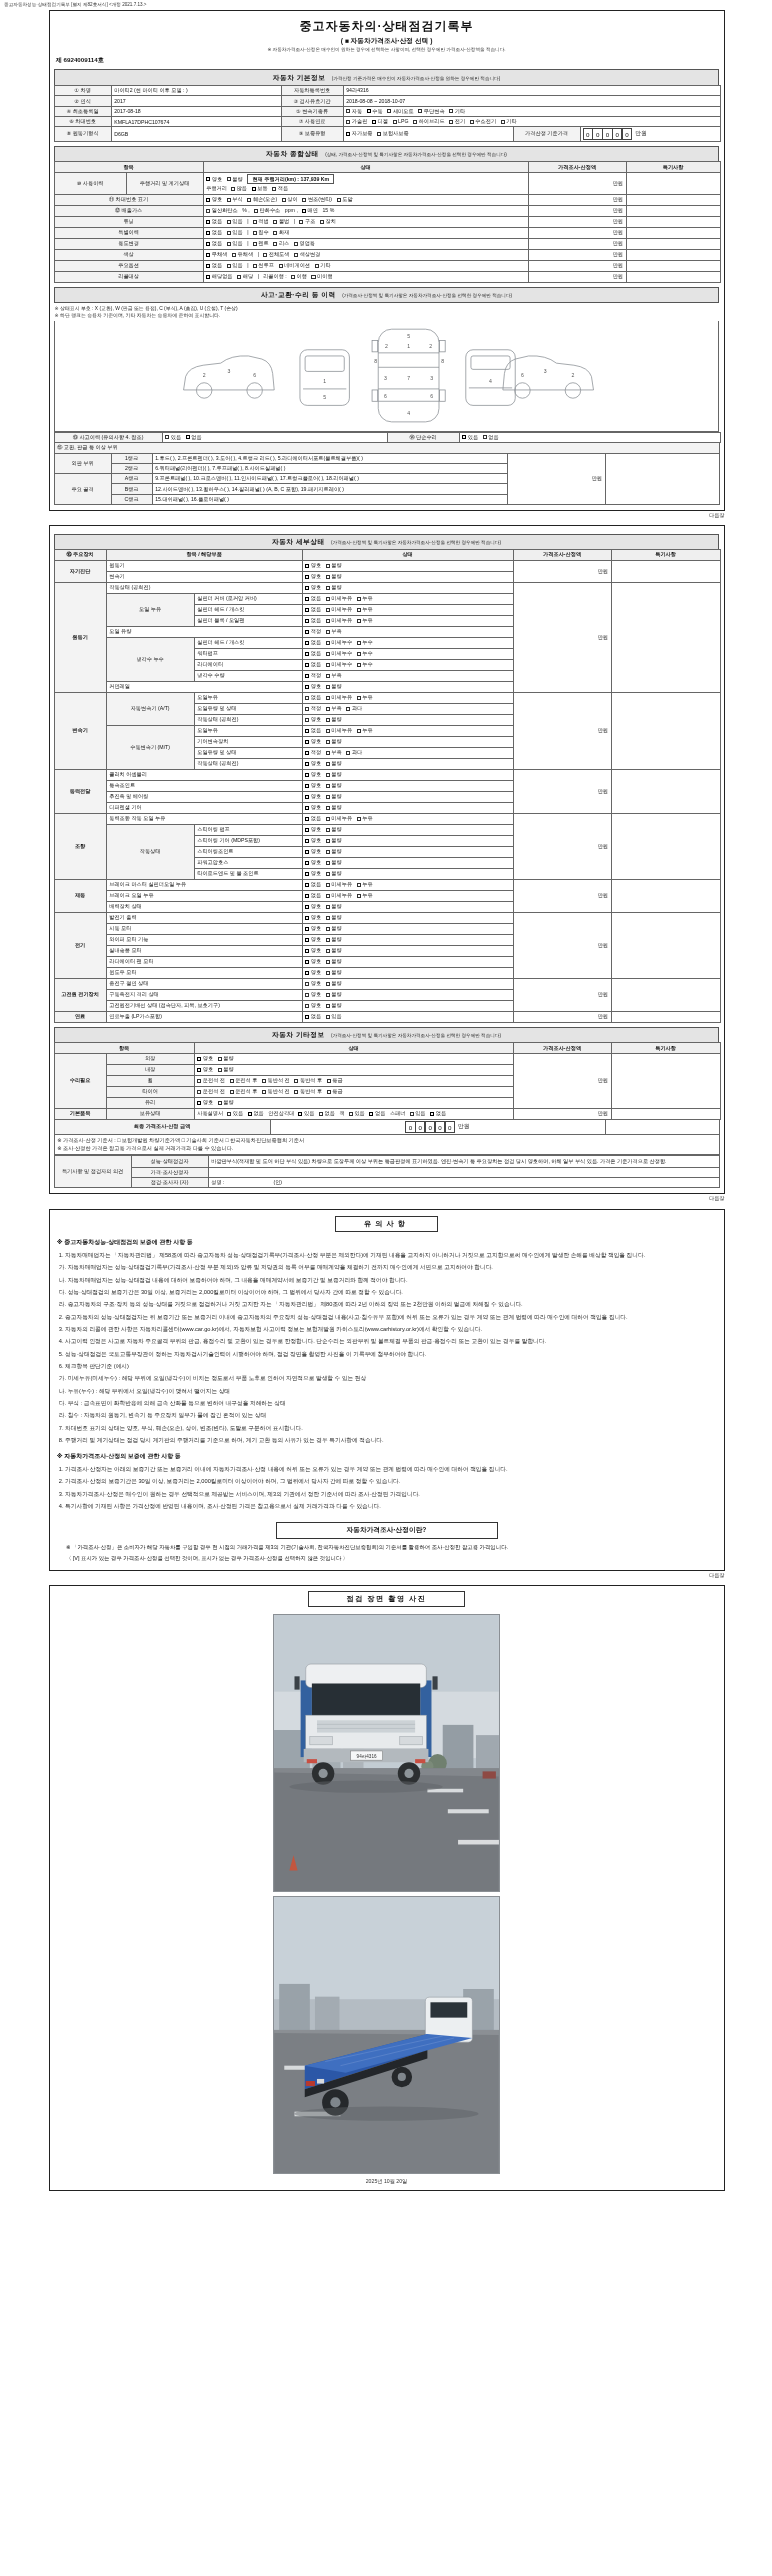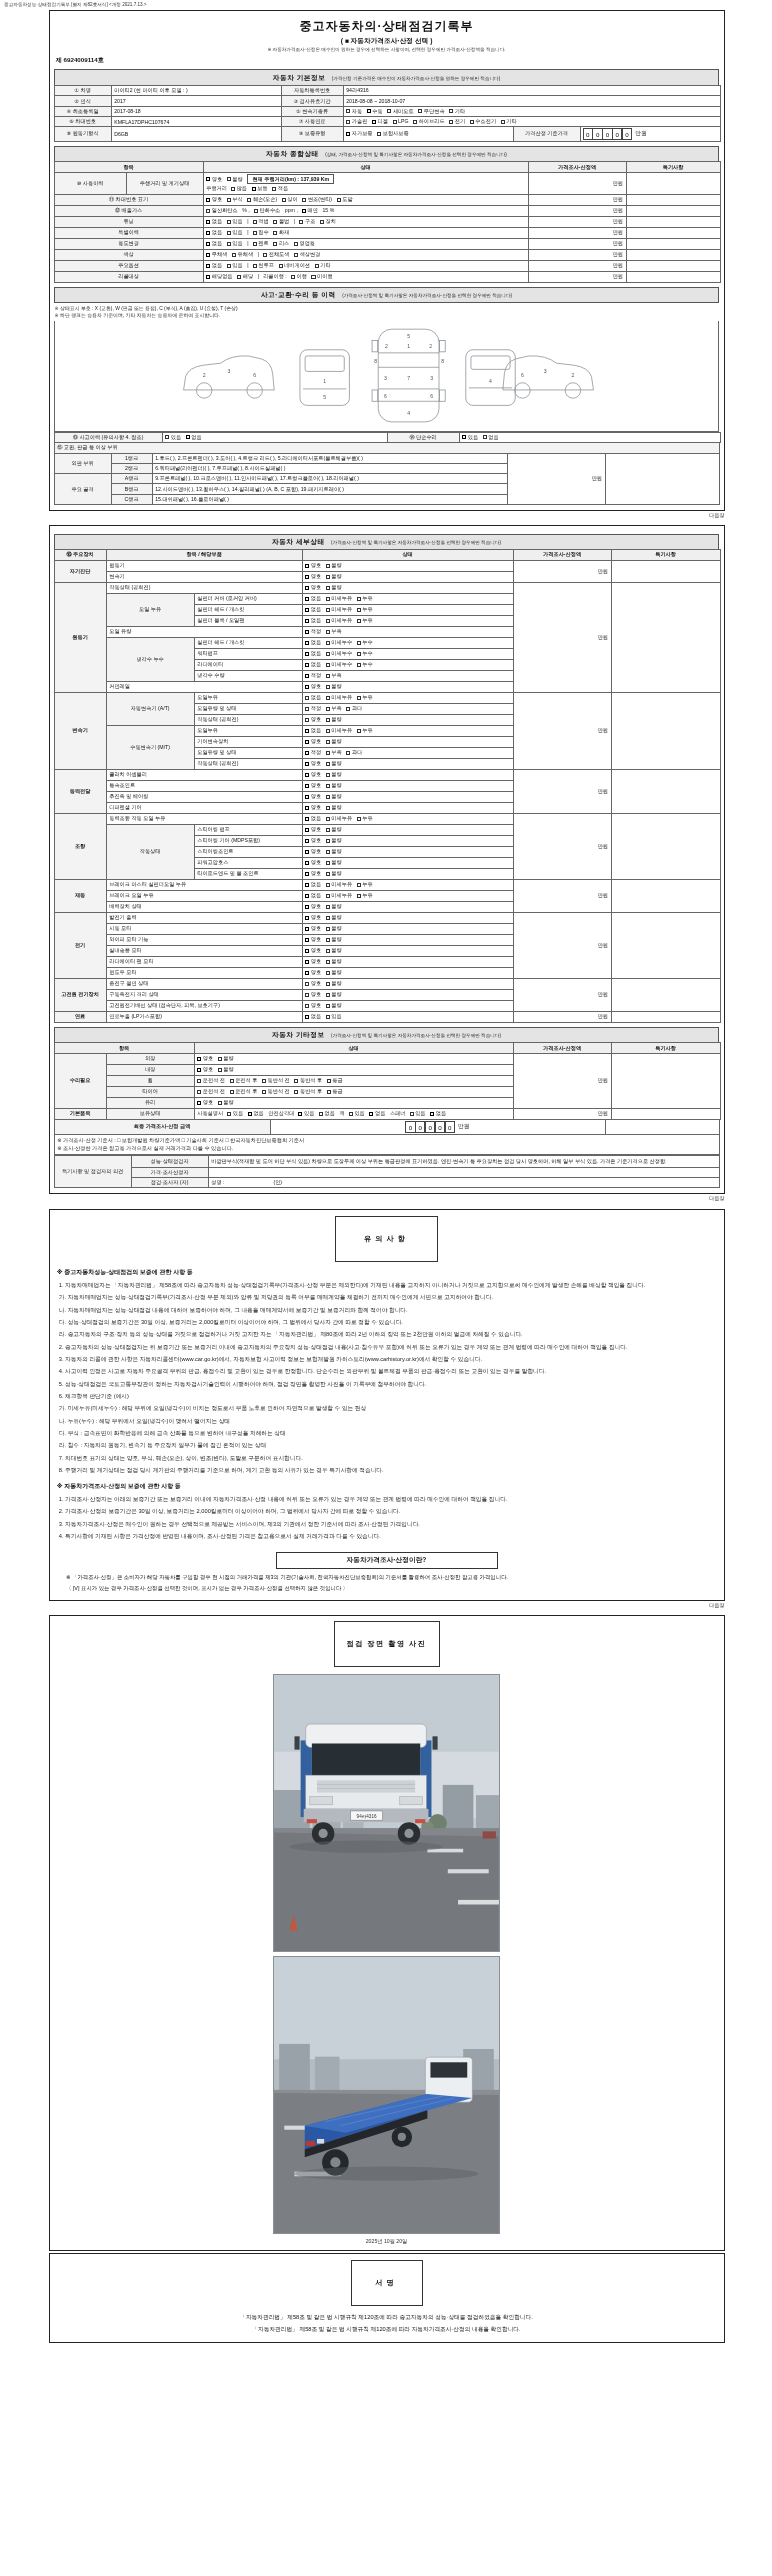--- a/index.html
+++ b/index.html
@@ -29,21 +29,21 @@
   .cb.on{background:#222;box-shadow:inset 0 0 0 0.8px #fff;border-color:#000;}
   .cbw{margin-right:4.6px;white-space:nowrap;display:inline-block;}
   .cbl{font-size:5.2px;}
   .seg.txt{margin-right:4.1px;display:inline-block;color:#222;}
   .segline{padding:0.5px 0;}
   .boxed{border:0.5px solid #555;padding:0.5px 4.1px;font-weight:bold;background:#fff;display:inline-block;}
   .digit{display:inline-block;width:10.3px;height:11.3px;border:0.5px solid #444;line-height:11.3px;text-align:center;font-size:6.2px;margin-left:-0.5px;background:#fff;vertical-align:middle;}
   .unit{font-size:5.7px;margin-left:3.1px;}
   .legend{font-size:4.9px;color:#222;padding:2.1px 1px 1px;line-height:1.5;}
   .diagram-wrap{text-align:center;padding:2.1px 0 3.1px;border:0.5px solid #666;border-top:none;}
-  .mini-title{width:103px;margin:3.1px auto 6.2px;border:0.8px solid #333;text-align:center;font-weight:bold;font-size:7.2px;padding:17px 0;letter-spacing:4.1px;}
+  .mini-title{width:103px;margin:3.1px auto 6.2px;border:0.8px solid #333;text-align:center;font-weight:bold;font-size:7.2px;padding:2px 0;letter-spacing:4.1px;}
   .notice-head{font-size:6px;font-weight:bold;margin:6.2px 3.1px 3.1px;}
   .notice-para{font-size:5.7px;line-height:1.9;margin:1.5px 5.2px;color:#1a1a1a;}
   .price-info-box{border:0.8px solid #333;width:222px;margin:10.3px auto 4.1px;text-align:center;font-weight:bold;font-size:6.7px;padding:3.1px 0;}
   .box-line{font-size:5.4px;line-height:1.8;margin:1px 12.4px;text-align:left;}
   .photos-wrap{text-align:center;padding-top:2.1px;}
   .photo{border:0.5px solid #8a8f94;margin:4.1px auto;display:block;}
   .photo-date{text-align:center;font-size:5.2px;color:#333;margin-top:2.1px;}
   .sign-line{text-align:center;font-size:5.7px;line-height:2.1;}
   .sig-line{white-space:pre;}
   .final-label{font-weight:bold;font-size:6.2px;}
@@ -775,21 +775,21 @@
         <div class="notice-para">3. 자동차가격조사·산정은 매수인이 원하는 경우 선택적으로 제공받는 서비스이며, 제3의 기관에서 정한 기준서에 따라 조사·산정된 가격입니다.</div>
         <div class="notice-para">4. 특기사항에 기재된 사항은 가격산정에 반영된 내용이며, 조사·산정된 가격은 참고용으로서 실제 거래가격과 다를 수 있습니다.</div>
       </div>
     <div class="price-info-box">자동차가격조사·산정이란?</div>
     <div class="box-line">※ 「가격조사·산정」은 소비자가 해당 자동차를 구입할 경우 현 시점의 거래가격을 제3의 기관(기술사회, 한국자동차진단보증협회)의 기준서를 활용하여 조사·산정한 참고용 가격입니다.</div>
     <div class="box-line">〈 [Ⅴ] 표시가 있는 경우 가격조사·산정을 선택한 것이며, 표시가 없는 경우 가격조사·산정을 선택하지 않은 것입니다 〉</div>
   </div>
   <div class="next-label">다음장</div>
 
   <div class="sheet photos-wrap">
-    <div class="mini-title" style="width:106px;letter-spacing:1.5px;">점검 장면 촬영 사진</div>
+    <div class="mini-title" style="width:157px;letter-spacing:1.5px;">점검 장면 촬영 사진</div>
 
     <svg class="photo" width="227" height="278" viewBox="0 0 440 540">
       <rect width="440" height="540" fill="#c3ccd3"></rect>
       <rect y="150" width="440" height="130" fill="#d4dadf"></rect>
       <rect x="0" y="225" width="70" height="75" fill="#9ba4ab"></rect>
       <rect x="75" y="245" width="55" height="55" fill="#a6aeb4"></rect>
       <rect x="135" y="255" width="40" height="45" fill="#adb4ba"></rect>
       <rect x="330" y="215" width="60" height="85" fill="#949da4"></rect>
       <rect x="395" y="235" width="45" height="65" fill="#a0a8af"></rect>
       <circle cx="320" cy="290" r="18" fill="#70806f"></circle>
@@ -847,19 +847,14 @@
       <circle cx="250" cy="352" r="20" fill="#25282b"></circle>
       <circle cx="250" cy="352" r="8" fill="#7f868c"></circle>
       <rect x="62" y="360" width="18" height="10" fill="#b8392e"></rect>
       <rect x="84" y="356" width="14" height="9" fill="#d8dadc"></rect>
       <ellipse cx="220" cy="424" rx="180" ry="14" fill="#5c6064" opacity="0.45"></ellipse>
     </svg>
 
     <div class="photo-date">2025년 10월 20일</div>
   </div>
 
-  <div class="sheet">
-    <div class="mini-title" style="width:72px;">서명</div>
-    <div class="sign-line">「자동차관리법」 제58조 및 같은 법 시행규칙 제120조에 따라 중고자동차의 성능·상태를 점검하였음을 확인합니다.</div>
-    <div class="sign-line">「자동차관리법」 제58조 및 같은 법 시행규칙 제120조에 따라 자동차가격조사·산정의 내용을 확인합니다.</div>
-  </div>
 </div>
 
 
 </body></html>

